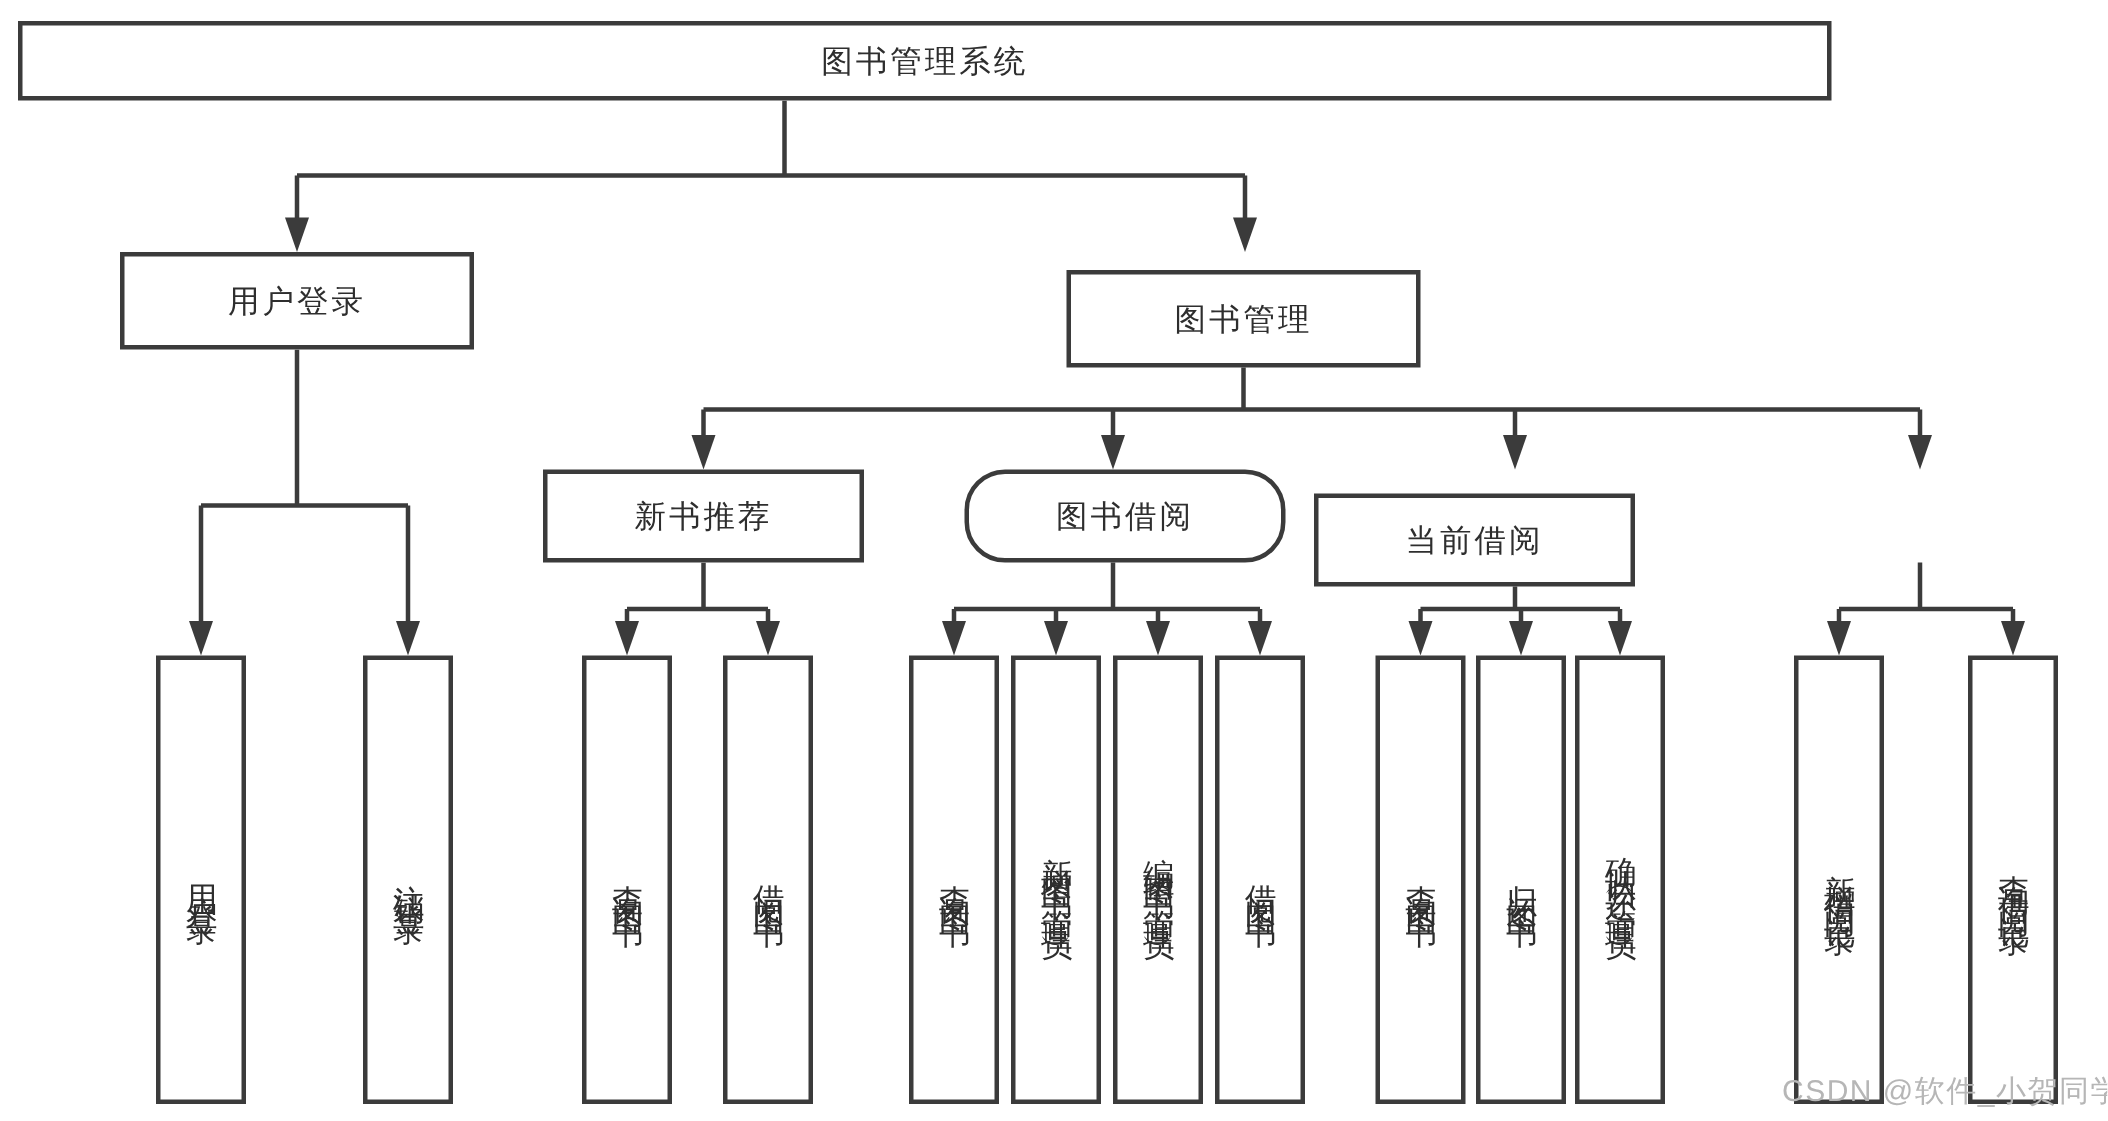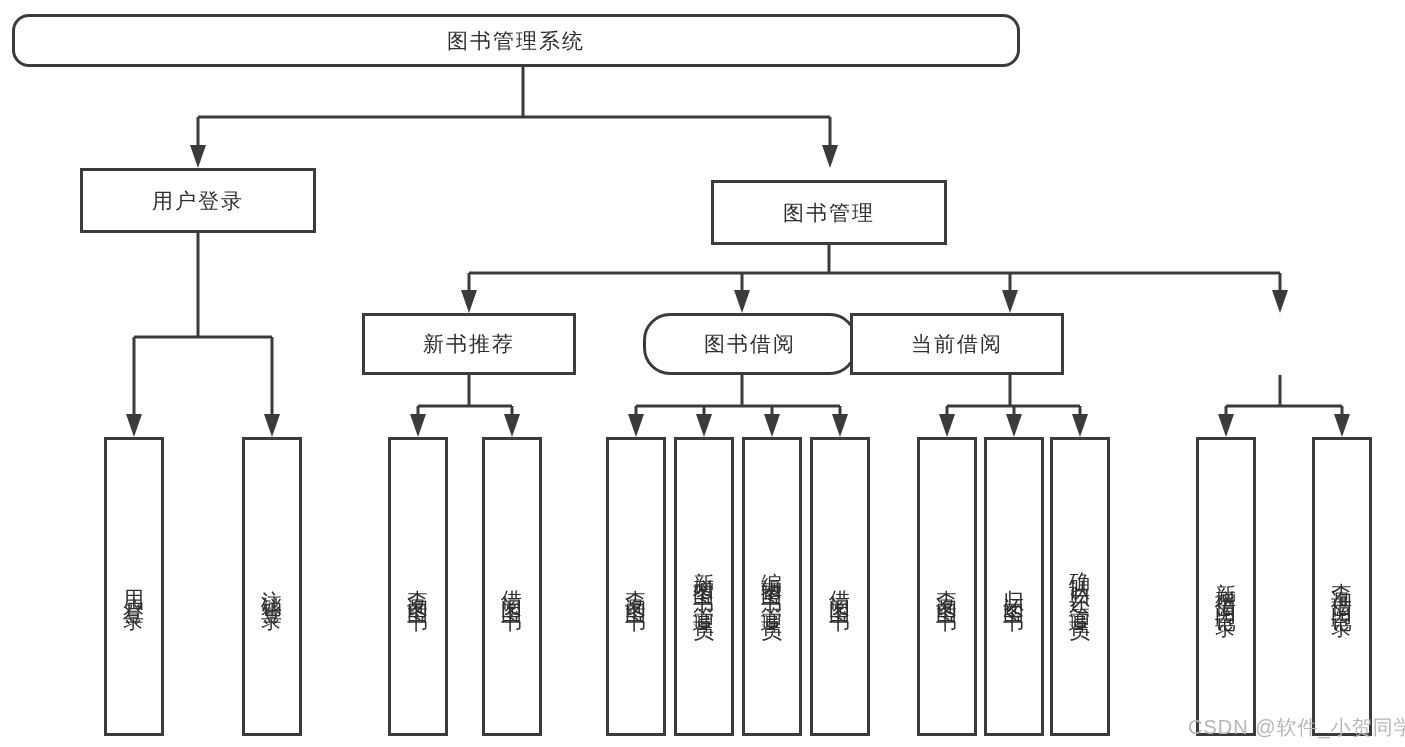--- a/index.html
+++ b/index.html
@@ -100,28 +100,28 @@
       <polygon class="arrow" points="1072,414 1088,414 1080,437"></polygon>
     </g>
 
     <g>
       <path class="wire" d="M1280 375 V406 M1226 406 H1342 M1226 406 V420 M1342 406 V420"></path>
       <polygon class="arrow" points="1218,414 1234,414 1226,437"></polygon>
       <polygon class="arrow" points="1334,414 1350,414 1342,437"></polygon>
     </g>
   </svg>
 
-  <div class="box" style="left:12px; top:14px; width:1008px; height:53px;border-radius:17px;">图书管理系统</div>
+  <div class="box" style="left:12px; top:14px; width:1209px; height:53px;">图书管理系统</div>
 
   <div class="box" style="left:80px; top:168px; width:236px; height:65px;">用户登录</div>
   <div class="box" style="left:711px; top:180px; width:236px; height:65px;">图书管理</div>
 
   <div class="box hbox" style="left:362px;">新书推荐</div>
   <div class="box hbox" style="left:643px;border-radius:27px;">图书借阅</div>
-  <div class="box hbox" style="left:850px;">当前借阅</div>
+  <div class="box hbox" style="left:876px;margin-top:16px;">当前借阅</div>
 
   <div class="box vbox" style="left:104px;">用户登录</div>
   <div class="box vbox" style="left:242px;">注销登录</div>
 
   <div class="box vbox" style="left:388px;">查询图书</div>
   <div class="box vbox" style="left:482px;">借阅图书</div>
 
   <div class="box vbox" style="left:606px;">查询图书</div>
   <div class="box vbox" style="left:674px;">新增图书（管理员）</div>
   <div class="box vbox" style="left:742px;">编辑图书（管理员）</div>

